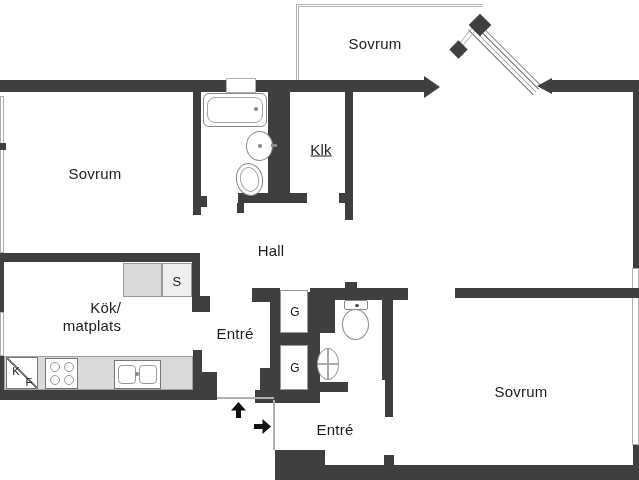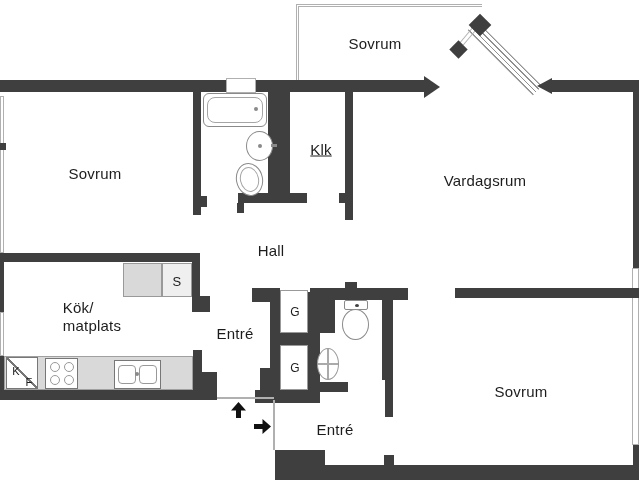--- a/index.html
+++ b/index.html
@@ -11,21 +11,21 @@
   .tri{position:absolute;background:var(--wall,#3f3f3f);}
   .tri-r{clip-path:polygon(0 0,100% 50%,0 100%);}
   .tri-l{clip-path:polygon(100% 0,0 50%,100% 100%);}
   .win{position:absolute;background:#fff;border:1px solid var(--thin,#b0b0b0);box-sizing:border-box;}
   .fix{position:absolute;background:#fff;border:1.5px solid var(--fixture,#8a8a8a);box-sizing:border-box;}
   .thinline{position:absolute;background:var(--thin,#b0b0b0);}
   .lbl{position:absolute;transform:translate(-50%,-50%);font-size:15px;color:var(--label,#1c1c1c);white-space:nowrap;letter-spacing:.2px;}
   .lbl.small{font-size:12px;}
   .lbl.mid{font-size:13px;}
   .lbl.tiny{font-size:11px;}
-  .lbl.center2{text-align:left;line-height:18px;}
+  .lbl.center2{text-align:right;line-height:18px;}
   
   .balcony{position:absolute;left:296px;top:4px;width:186px;height:78px;
     border-left:3px double var(--thin,#b0b0b0);border-top:3px double var(--thin,#b0b0b0);box-sizing:border-box;}
   .leaf{position:absolute;left:477px;top:21px;width:92px;height:13px;
     transform:rotate(45deg);transform-origin:top left;
     background:linear-gradient(to bottom,#909090 0 1px,#fff 1px 4px,#909090 4px 5px,#fff 5px 8px,#909090 8px 9px,#fff 9px 12px,#909090 12px 13px);}
   .post{position:absolute;background:var(--wall,#3f3f3f);transform:rotate(45deg);}
   .frameline{position:absolute;left:456px;top:29px;width:32px;height:5px;transform:rotate(-50deg);
     border-top:1px solid var(--thin,#b0b0b0);border-bottom:1px solid var(--thin,#b0b0b0);box-sizing:border-box;}
   
@@ -146,21 +146,20 @@
   <svg class="arrow" style="left:231px;top:402px;" width="15" height="16" viewBox="0 0 15 16">
     <path d="M7.5 0 L15 8.5 L10 8.5 L10 16 L5 16 L5 8.5 L0 8.5 Z" fill="#111"></path>
   </svg>
   <svg class="arrow" style="left:254px;top:419px;" width="17" height="15" viewBox="0 0 17 15">
     <path d="M17 7.5 L8.5 0 L8.5 5 L0 5 L0 10 L8.5 10 L8.5 15 Z" fill="#111"></path>
   </svg>
 
   <div class="lbl" style="left:375px;top:43px;">Sovrum</div>
   <div class="lbl" style="left:95px;top:173px;">Sovrum</div>
   <div class="lbl" style="left:321px;top:149px;text-decoration:underline;">Klk</div>
-  <div class="lbl" style="left:485px;top:180px;">Vardagsrum</div>
   <div class="lbl" style="left:271px;top:250px;">Hall</div>
   <div class="lbl center2" style="left:92px;top:317px;">
     <span style="display:block;">Kök/</span>
     <span style="display:block;">matplats</span>
   </div>
   <div class="lbl" style="left:235px;top:333px;">Entré</div>
   <div class="lbl" style="left:335px;top:429px;">Entré</div>
   <div class="lbl" style="left:521px;top:391px;">Sovrum</div>
   <div class="lbl small" style="left:295px;top:312px;">G</div>
   <div class="lbl small" style="left:295px;top:368px;">G</div>

